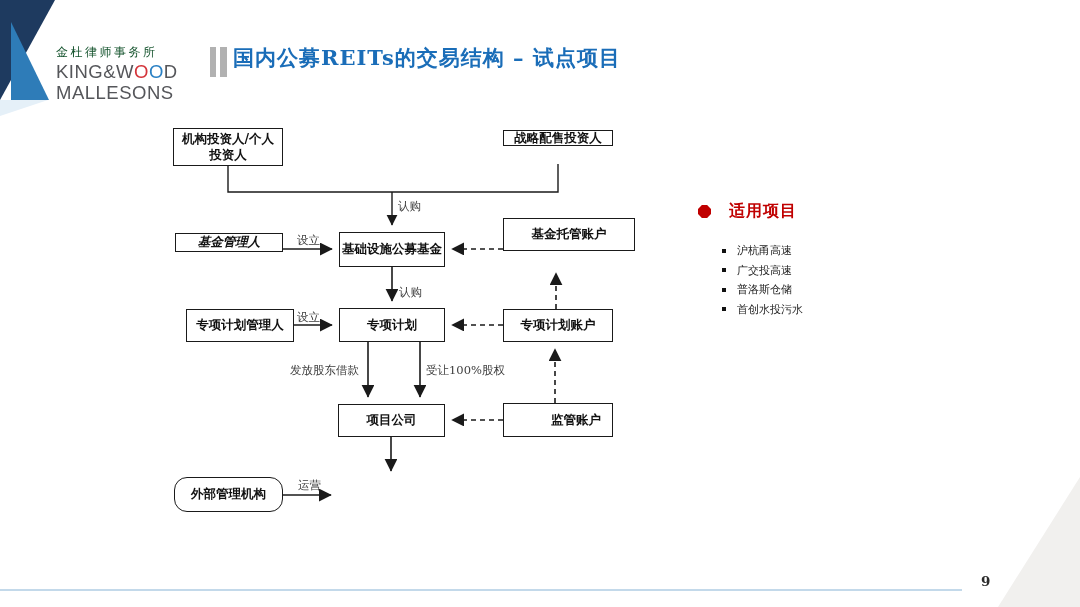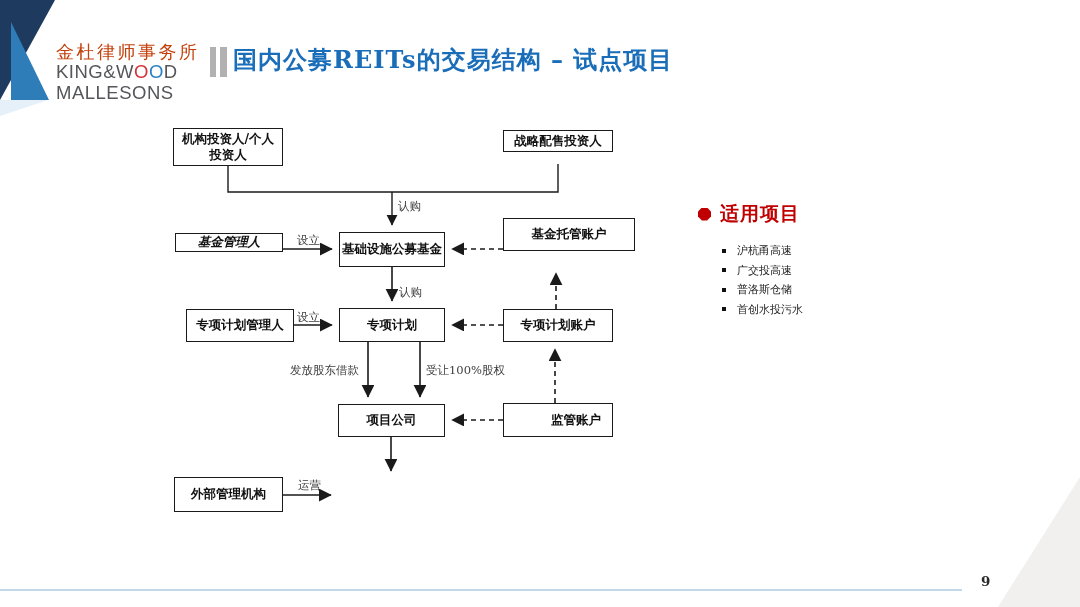--- a/index.html
+++ b/index.html
@@ -3,45 +3,45 @@
 <meta charset="utf-8">
 <style>
   html,body{margin:0;padding:0;background:#888;}
   .slide{
     position:relative;width:1080px;height:607px;background:#ffffff;
     overflow:hidden;font-family:"DejaVu Serif","Liberation Serif",serif;
   }
   
   .corner-svg{position:absolute;left:0;top:0;}
   .logo-text{position:absolute;left:56px;top:44px;font-family:"Liberation Sans",sans-serif;}
-  .logo-cn{font-size:18px;letter-spacing:2.5px;color:#c2410c;line-height:17px;}
+  .logo-cn{font-size:12px;letter-spacing:2.5px;color:#14532d;line-height:17px;}
   .logo-en{font-size:18.5px;color:#55565a;letter-spacing:0.5px;line-height:21px;}
   .logo-o-red{color:#d4343a;}
   .logo-o-blue{color:#2a80c4;}
   .title-bar{position:absolute;top:47px;height:30px;background:#b1b1b1;}
   .slide-title{
-    position:absolute;left:233px;top:44px;font-size:24px;font-weight:bold;
+    position:absolute;left:233px;top:44px;font-size:21px;font-weight:bold;
     color:#1a6db8;letter-spacing:1px;white-space:nowrap;
   }
   
   .node{
     position:absolute;box-sizing:border-box;border:1.6px solid #1a1a1a;background:#fff;
     display:flex;flex-direction:column;align-items:center;justify-content:center;
     text-align:center;font-weight:bold;font-size:12.5px;color:#111;line-height:1.3;
     z-index:2;
   }
   .elabel{position:absolute;font-size:11.5px;color:#3c3c3c;white-space:nowrap;z-index:3;}
   .connectors{position:absolute;left:0;top:0;z-index:1;}
   
   .panel-heading{position:absolute;left:698px;top:201px;display:flex;align-items:center;}
   .octagon{
     width:13px;height:13px;background:#c00000;margin-right:9px;
     clip-path:polygon(30% 0,70% 0,100% 30%,100% 70%,70% 100%,30% 100%,0 70%,0 30%);
   }
-  .panel-heading-label{font-size:19px;font-weight:bold;color:#c00000;letter-spacing:1px;}
+  .panel-heading-label{font-size:16px;font-weight:bold;color:#c00000;letter-spacing:1px;margin-left:9px;}
   .panel-list{position:absolute;left:722px;top:241px;}
   .panel-item{display:flex;align-items:center;height:19.5px;font-size:11px;color:#222;}
   .sq-bullet{width:4px;height:4px;background:#111;margin-right:11px;flex:0 0 auto;}
   
   .footer-rule{position:absolute;left:0;top:589px;width:962px;height:2px;background:#c3d9ea;}
   .page-num{position:absolute;left:981px;top:573px;font-size:13.5px;font-weight:bold;color:#2b2b2b;}
   .corner-br{position:absolute;right:0;bottom:0;}
 </style>
 </head>
 <body>
@@ -95,30 +95,30 @@
 
     <line x1="391" y1="437" x2="391" y2="471" stroke="#1a1a1a" stroke-width="1.6" marker-end="url(#ah)"></line>
 
     <line x1="283" y1="495" x2="331" y2="495" stroke="#1a1a1a" stroke-width="1.6" marker-end="url(#ah)"></line>
   </svg>
 
   <div class="node" style="left:173px;top:128px;width:110px;height:38px;">
     <span>机构投资人/个人</span>
     <span>投资人</span>
   </div>
-  <div class="node" style="left:503px;top:130px;width:110px;height:22px;">战略配售投资人</div>
+  <div class="node" style="left:503px;top:130px;width:110px;height:16px;">战略配售投资人</div>
   <div class="node" style="left:175px;top:233px;width:108px;height:19px;font-style:italic;">基金管理人</div>
   <div class="node" style="left:339px;top:232px;width:106px;height:35px;">基础设施公募基金</div>
   <div class="node" style="left:503px;top:218px;width:132px;height:33px;">基金托管账户</div>
   <div class="node" style="left:186px;top:309px;width:108px;height:33px;">专项计划管理人</div>
   <div class="node" style="left:339px;top:308px;width:106px;height:34px;">专项计划</div>
   <div class="node" style="left:503px;top:309px;width:110px;height:33px;text-align:center;">专项计划账户</div>
   <div class="node" style="left:338px;top:404px;width:107px;height:33px;">项目公司</div>
   <div class="node" style="left:503px;top:403px;width:110px;height:34px;padding-left:36px;">监管账户</div>
-  <div class="node" style="left:174px;top:477px;width:109px;height:35px;">外部管理机构</div>
+  <div class="node" style="left:174px;top:477px;width:109px;height:35px;border-radius:13px;">外部管理机构</div>
 
   <div class="elabel" style="left:398px;top:199px;">认购</div>
   <div class="elabel" style="left:297px;top:233px;">设立</div>
   <div class="elabel" style="left:399px;top:285px;">认购</div>
   <div class="elabel" style="left:297px;top:310px;">设立</div>
   <div class="elabel" style="left:290px;top:363px;">发放股东借款</div>
   <div class="elabel" style="left:426px;top:363px;">受让100%股权</div>
   <div class="elabel" style="left:298px;top:478px;">运营</div>
 
   <div class="panel-heading">

